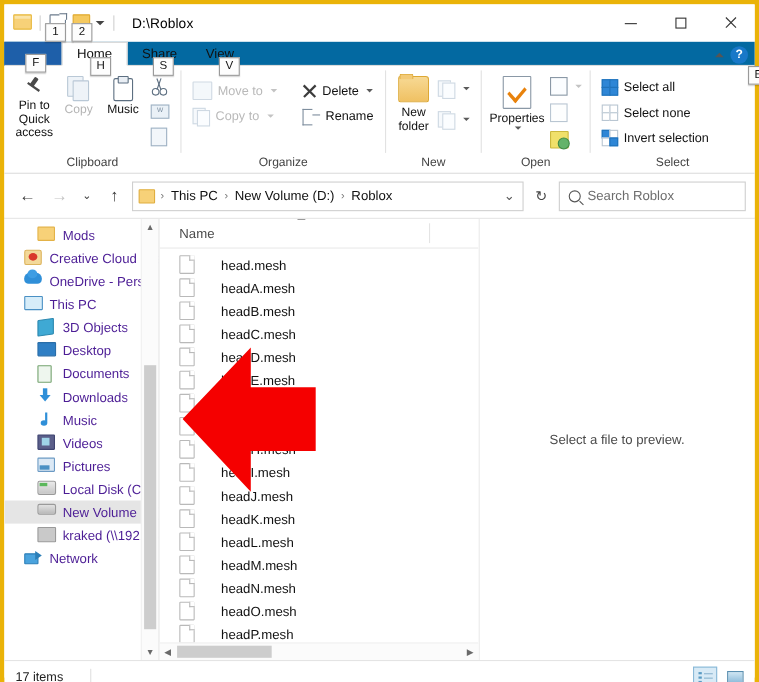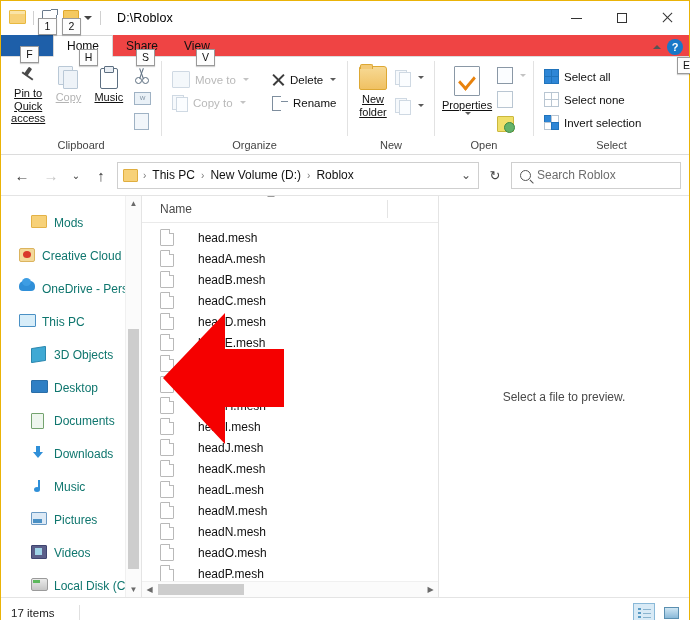--- a/index.html
+++ b/index.html
@@ -3,21 +3,21 @@
 <meta charset="utf-8">
 <style>
   html,body{margin:0;padding:0;}
   body{
     width:690px;height:620px;overflow:hidden;
     font-family:"Liberation Sans", sans-serif;
     font-size:12px;color:#000;background:#ffffff;
     -webkit-font-smoothing:antialiased;
   }
   .window{position:relative;width:690px;height:620px;background:#fff;
-    border:1px solid #eab308;box-sizing:border-box;}
+    border:4px solid #eab308;box-sizing:border-box;}
 
   
   .titlebar{position:relative;height:34px;background:#fff;display:flex;align-items:center;}
   .qat{display:flex;align-items:center;padding-left:8px;gap:5px;height:34px;}
   .qat-ico{width:16px;height:16px;position:relative;}
   .folder-ico{width:15px;height:12px;background:#f7d178;border:1px solid #e8b93f;border-radius:1px;
      box-shadow:inset 0 3px 0 #fae4a8;}
   .sep-v{width:1px;height:14px;background:#d0d0d0;margin:0 3px;}
   .prop-ico{width:13px;height:14px;border:1.3px solid #6b7b8c;border-radius:1px;position:relative;background:#fff;}
   .prop-ico:after{content:"";position:absolute;top:-2px;right:-2px;width:6px;height:5px;
@@ -33,42 +33,42 @@
   .cls-g{position:relative;width:12px;height:12px;}
   .cls-g:before,.cls-g:after{content:"";position:absolute;left:0;top:5px;width:13px;height:1px;background:#333;}
   .cls-g:before{transform:rotate(45deg);} .cls-g:after{transform:rotate(-45deg);}
 
   
   .keytip{position:absolute;background:#fdfdfd;border:1px solid #9a9a9a;
     font-size:10.5px;line-height:13px;min-width:13px;text-align:center;
     padding:1px 2px;color:#111;box-shadow:0 1px 1px rgba(0,0,0,.18);z-index:60;}
 
   
-  .tabstrip{position:relative;height:22px;background:#ef4444;display:flex;align-items:flex-end;}
+  .tabstrip{position:relative;height:22px;background:#0369a1;display:flex;align-items:flex-end;}
   .tab-file{width:52px;height:22px;background:#1e5fa9;color:#fff;display:flex;
      align-items:center;justify-content:center;font-size:12px;}
   .tab{height:22px;padding:0 13px;display:flex;align-items:center;font-size:12px;color:#111;}
   .tab.active{background:#fff;border:1px solid #d6d6d6;border-bottom:1px solid #fff;
      box-sizing:border-box;position:relative;z-index:5;}
   .tabline{position:absolute;left:0;right:0;bottom:0;height:1px;background:#dcdcdc;}
   .tb-right{position:absolute;right:6px;bottom:2px;display:flex;align-items:center;gap:6px;}
   .caret-up{width:0;height:0;border-left:4px solid transparent;border-right:4px solid transparent;
      border-bottom:4px solid #555;}
   .help-ico{width:16px;height:16px;border-radius:50%;background:#1878c8;color:#fff;
      font-size:11px;line-height:16px;text-align:center;font-weight:bold;}
 
   
   .ribbon{position:relative;height:97px;background:#fff;border-bottom:1px solid #dcdcdc;display:flex;}
   .rgroup{position:relative;display:flex;flex-direction:column;height:97px;}
   .rgroup-body{flex:1;display:flex;align-items:flex-start;padding:5px 7px 0 7px;}
   .rgroup-title{height:16px;line-height:14px;text-align:center;font-size:11px;color:#444;}
   .rgroup-div{width:1px;background:#e2e2e2;margin:4px 0 18px 0;}
 
   .bigbtn{width:60px;display:flex;flex-direction:column;align-items:center;padding-top:4px;}
-  .bigbtn .lbl{font-size:11px;text-align:center;line-height:12.5px;color:#111;margin-top:3px;text-decoration:underline;}
+  .bigbtn .lbl{font-size:11px;text-align:center;line-height:12.5px;color:#111;margin-top:3px;}
   .bigbtn.dim .lbl{color:#b4b4b4;}
   .smallcol{display:flex;flex-direction:column;padding-top:3px;gap:2px;}
   .smallbtn{display:flex;align-items:center;gap:5px;height:21px;padding:0 3px;font-size:11.5px;color:#111;}
   .smallbtn.dim{color:#b9b9b9;}
   .ico{width:16px;height:16px;position:relative;flex:none;}
 
   
   .pin{width:18px;height:18px;position:relative;}
   .pin:before{content:"";position:absolute;left:7px;top:1px;width:4px;height:9px;background:#4a4a4a;
      transform:rotate(35deg);border-radius:1px;}
@@ -137,21 +137,21 @@
   .searchbox{width:152px;height:25px;border:1px solid #cfcfcf;background:#fff;display:flex;align-items:center;
      gap:6px;padding:0 8px;}
   .mag{width:9px;height:9px;border:1.4px solid #555;border-radius:50%;position:relative;flex:none;}
   .mag:after{content:"";position:absolute;right:-4px;bottom:-3px;width:5px;height:1.4px;background:#555;transform:rotate(45deg);}
   .ph{color:#6d6d6d;font-size:12px;}
 
   
   .main{position:relative;display:flex;height:401px;border-top:1px solid #e4e4e4;}
   .navpane{width:140px;position:relative;overflow:hidden;background:#fff;}
   .navlist{padding-top:4px;}
-  .navitem{height:21px;display:flex;align-items:center;gap:7px;padding-left:18px;font-size:12px;color:#0f766e;margin-top:12px;}
+  .navitem{height:21px;display:flex;align-items:center;gap:7px;padding-left:18px;font-size:12px;color:#4c1d95;}
   .navitem.indent{padding-left:30px;}
   .navitem.sel{background:#e5e5e5;}
   .ni{width:16px;height:16px;flex:none;position:relative;}
   .i-folder{width:14px;height:11px;background:#f7d178;border:1px solid #e3b247;border-radius:1px;}
   .i-cc{width:14px;height:12px;background:#f3d99a;border:1px solid #dcb45e;border-radius:2px;position:relative;}
   .i-cc:after{content:"";position:absolute;left:3px;top:2px;width:8px;height:7px;border-radius:50%;background:#d9382b;}
   .i-od{width:16px;height:10px;background:#2f8fd8;border-radius:5px 5px 4px 4px;position:relative;}
   .i-od:before{content:"";position:absolute;left:3px;top:-3px;width:9px;height:8px;border-radius:50%;background:#3d9de3;}
   .i-pc{width:15px;height:11px;background:#d7edf9;border:1.3px solid #4a90c4;border-radius:1px;}
   .i-3d{width:13px;height:13px;background:#3fa9d4;border:1px solid #2b87ae;transform:skewY(-8deg);border-radius:1px;}
@@ -505,29 +505,29 @@
             <span class="navtext">Downloads</span>
           </div>
           <div class="navitem indent">
             <span class="ni">
               <span class="i-mus" style="display: block;"></span>
             </span>
             <span class="navtext">Music</span>
           </div>
           <div class="navitem indent">
             <span class="ni">
+              <span class="i-vid" style="display: block;"></span>
+            </span>
+            <span class="navtext">Videos</span>
+          </div>
+          <div class="navitem indent">
+            <span class="ni">
               <span class="i-pic" style="display: block;"></span>
             </span>
             <span class="navtext">Pictures</span>
-          </div>
-          <div class="navitem indent">
-            <span class="ni">
-              <span class="i-vid" style="display: block;"></span>
-            </span>
-            <span class="navtext">Videos</span>
           </div>
           <div class="navitem indent">
             <span class="ni">
               <span class="i-disk" style="display: block;"></span>
             </span>
             <span class="navtext">Local Disk (C:)</span>
           </div>
           <div class="navitem indent sel">
             <span class="ni">
               <span class="i-disk2" style="display: block;"></span>

